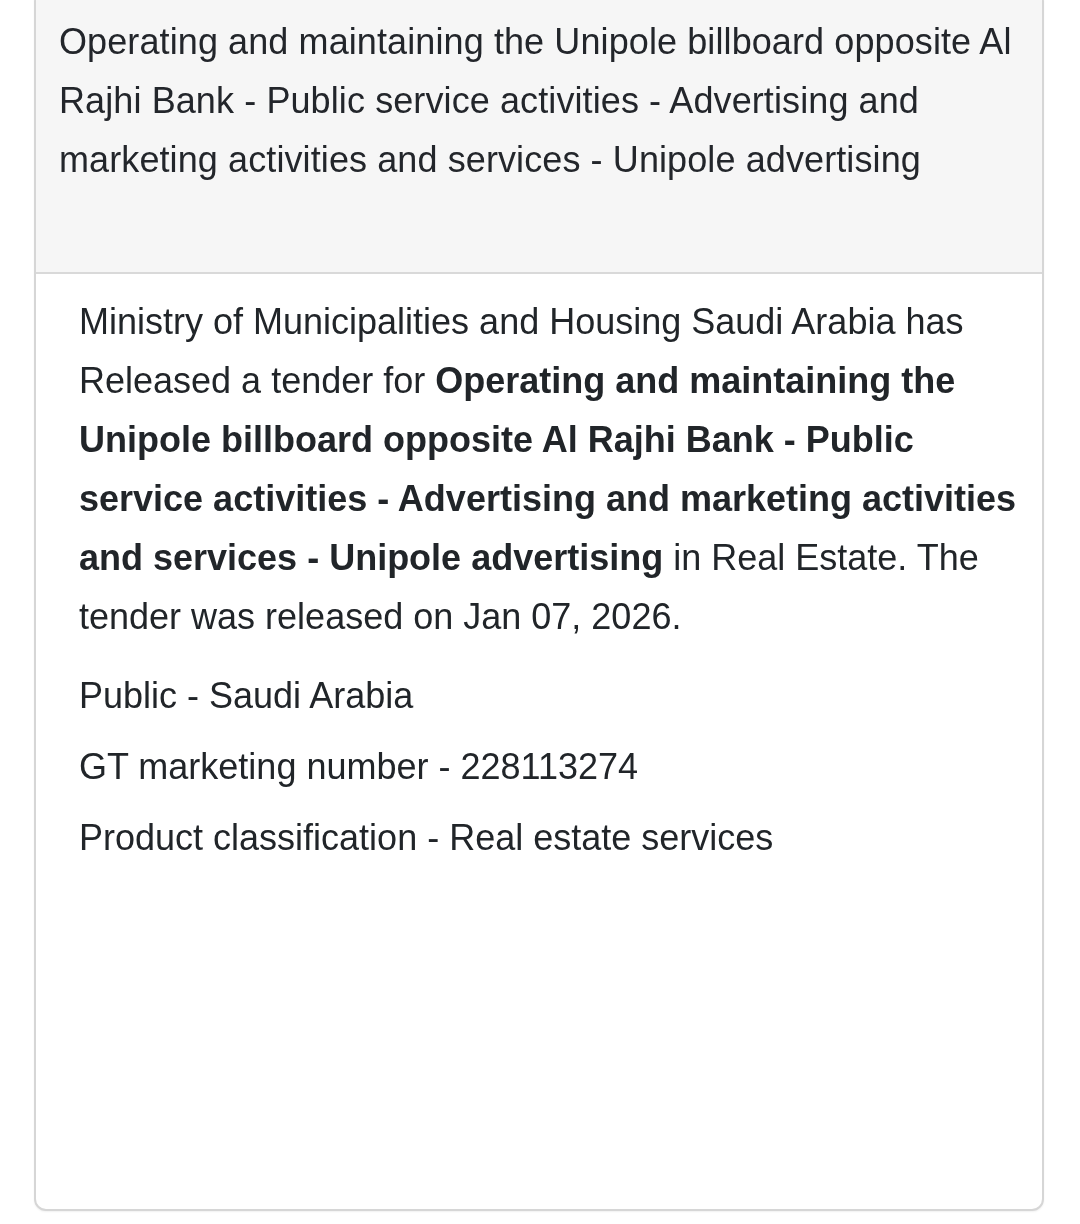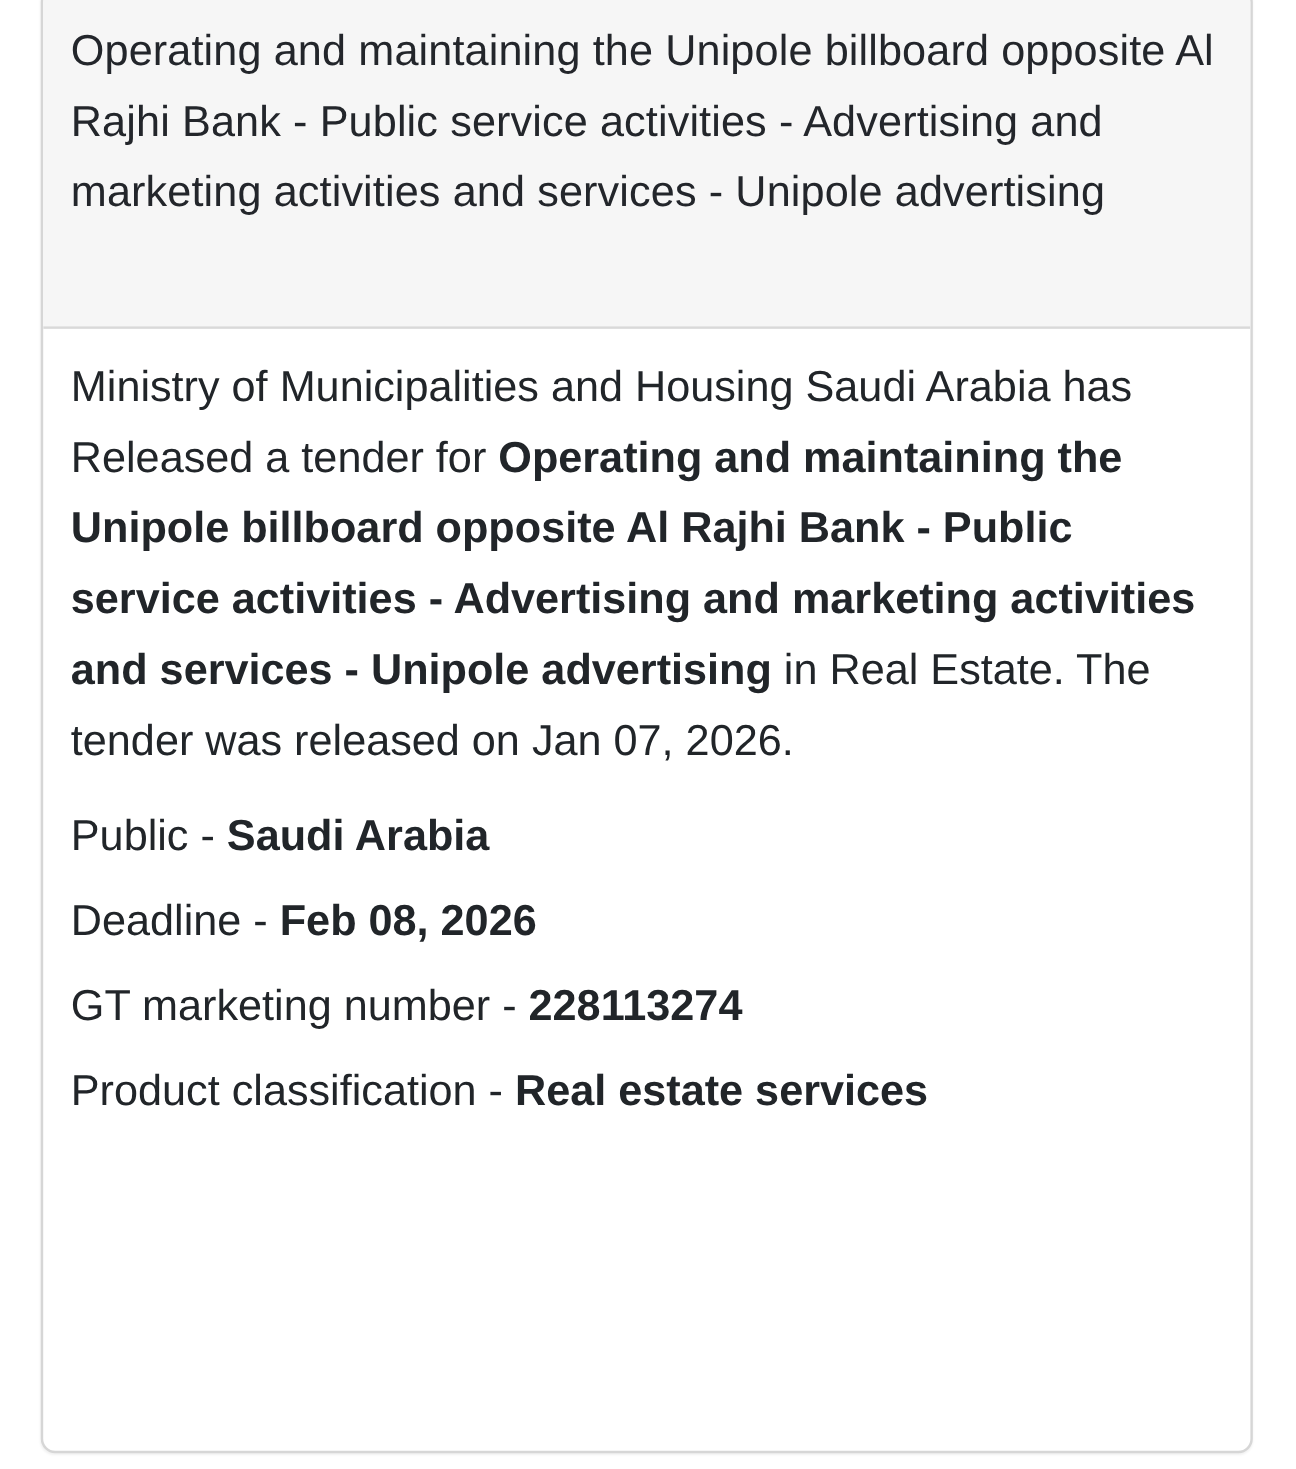--- a/index.html
+++ b/index.html
@@ -4,41 +4,40 @@
 <style>
   html, body { margin: 0; padding: 0; background: #ffffff; }
   body { width: 1080px; height: 1224px; position: relative; overflow: hidden;
          font-family: "Liberation Sans", "DejaVu Sans", sans-serif; color: #212529; }
   .card { position: absolute; left: 34px; top: -10px; width: 1010px; height: 1221px;
           border: 2px solid #d6d6d6; border-radius: 12px; box-sizing: border-box; background: #fff; overflow: hidden;
           box-shadow: 0 1px 2px rgba(0,0,0,0.06); }
   .card-header { background: #f6f6f6; border-bottom: 2px solid #d9d9d9; box-sizing: border-box;
                  height: 282px; padding: 20px 22px 0 23px; }
   .card-header .title { font-size: 36px; line-height: 59px; color: #23262b; font-weight: 400; letter-spacing: 0.1px; }
-  .card-body { padding: 18px 22px 0 23px; }
+  .card-body { padding: 18px 22px 0 23px; margin-left: 20px; }
   .intro { font-size: 36px; line-height: 59px; color: #212529; font-weight: 400; margin: 0; }
   .intro .med { font-weight: 400; }
   .intro b { font-weight: 700; }
   .field { font-size: 36px; line-height: 59px; color: #212529; margin: 0; }
-  .field b { font-weight: 700; }
+  .field b { font-weight: 400; }
   .field.first { margin-top: 20px; }
   .field + .field { margin-top: 12px; }
 </style>
 </head>
 <body>
 
 <div class="card">
   <div class="card-header">
     <div class="title">Operating and maintaining the Unipole billboard opposite Al Rajhi Bank - Public service activities - Advertising and marketing activities and services - Unipole advertising</div>
   </div>
   <div class="card-body">
     <p class="intro"><span class="med">Ministry of Municipalities and Housing Saudi Arabia has Released a tender for </span><b>Operating and maintaining the Unipole billboard opposite Al Rajhi Bank - Public service activities - Advertising and marketing activities and services - Unipole advertising</b><span> in Real Estate. The tender was released on </span><span>Jan 07, 2026</span><span>.</span></p>
 
     <p class="field first"><span>Public - </span><b>Saudi Arabia</b></p>
 
 
-    <p class="field"><span>Deadline - </span><b>Feb 08, 2026</b></p>
 
     <p class="field"><span>GT marketing number - </span><b>228113274</b></p>
 
     <p class="field"><span>Product classification - </span><b>Real estate services</b></p>
   </div>
 </div>
 
 </body></html>

